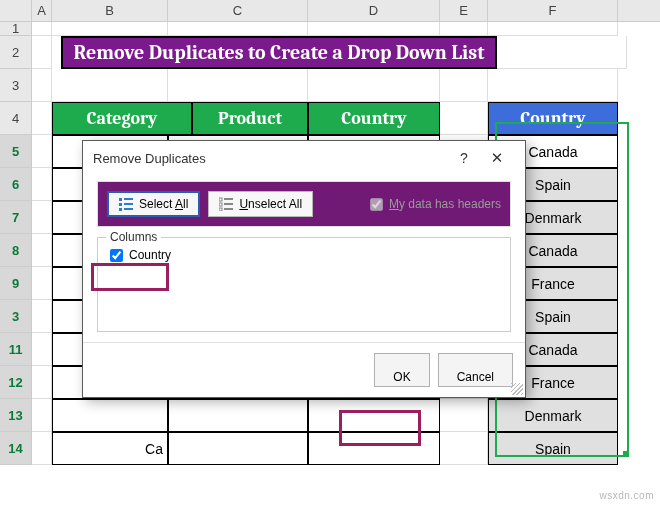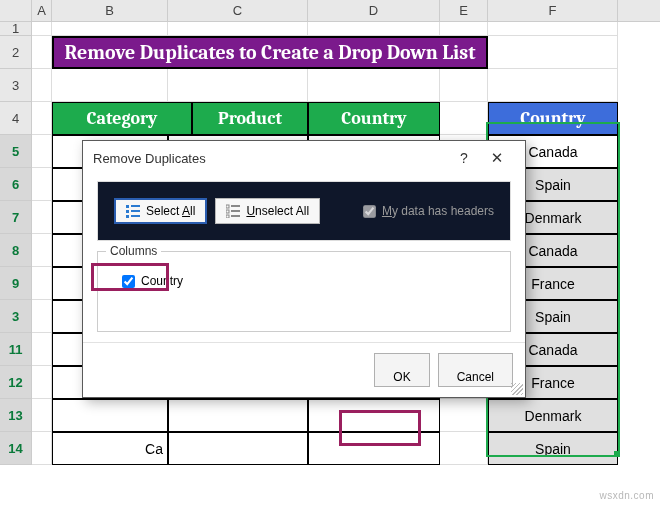--- a/index.html
+++ b/index.html
@@ -23,21 +23,21 @@
     .row-h.r1 { height: 14px; line-height: 14px; }
     .row-h.sel { background: #d8d8d8; color: #0a7a3a; font-weight: 600; }
     
     
     .sheet { position: relative; }
     .row { display: flex; height: 33px; }
     .row.r1 { height: 14px; }
     .cell { border-right: 1px solid #ddd; border-bottom: 1px solid #ddd; display: flex; align-items: center; justify-content: center; padding: 0 4px; overflow: hidden; white-space: nowrap; }
     
     
-    .banner { background: #7B1A8C; color: #fff; font-family: Cambria, Georgia, serif; font-weight: bold; font-size: 20px; display: flex; align-items: center; justify-content: center; border: 2px solid #000; }
+    .banner { background: #7B1A8C; color: #fff; font-family: Cambria, Georgia, serif; font-weight: bold; font-size: 20px; display: flex; align-items: center; justify-content: center; border: 2px solid #000; margin-left: 9px; }
     .banner-wrap { width: 436px; }
     
     
     .th-green { background: #1DAB4D; color: #fff; font-family: Cambria, Georgia, serif; font-weight: bold; font-size: 18px; border: 1.5px solid #000; }
     .th-blue { background: #3D6DDB; color: #fff; font-family: Cambria, Georgia, serif; font-weight: bold; font-size: 18px; border: 1.5px solid #000; }
     
     
     .td { background: #fff; border: 1px solid #000; font-size: 14px; }
     .td-f { background: #e0e0e0; border: 1px solid #000; font-size: 14px; }
     
@@ -46,29 +46,29 @@
     .fill-handle { position: absolute; right: -2px; bottom: -2px; width: 6px; height: 6px; background: #1DAB4D; }
     
     
     .dialog { position: absolute; left: 82px; top: 140px; width: 444px; height: 258px; background: #fff; border: 1px solid #5a5a5a; box-shadow: 4px 4px 12px rgba(0,0,0,0.3); display: flex; flex-direction: column; }
     .dlg-title { height: 34px; display: flex; align-items: center; padding: 0 10px; font-size: 13px; color: #333; }
     .dlg-title .spacer { flex: 1; }
     .dlg-title .help { width: 30px; text-align: center; font-size: 14px; cursor: default; }
     .dlg-title .close { width: 36px; text-align: center; font-size: 15px; cursor: pointer; }
     .dlg-body { padding: 6px 14px 10px; flex: 1; display: flex; flex-direction: column; }
     .dlg-msg { font-size: 12px; color: #333; line-height: 1.4; margin-bottom: 10px; }
-    .dlg-toolbar { display: flex; align-items: center; gap: 8px; background: #0f172a; border: 1px solid #ddd; padding: 16px; margin-bottom: 10px; }
+    .dlg-toolbar { display: flex; align-items: center; gap: 8px; background: #701a75; border: 1px solid #ddd; padding: 9px; margin-bottom: 10px; }
     .tbtn { display: inline-flex; align-items: center; gap: 6px; height: 26px; padding: 0 10px; border: 1px solid #b8b8b8; background: #f7f7f7; font-size: 12px; cursor: pointer; }
     .tbtn.sel { border: 2px solid #2a5db0; }
     .tbtn .ic { width: 14px; height: 14px; display: inline-flex; align-items: center; justify-content: center; }
     .chk-headers { display: inline-flex; align-items: center; gap: 6px; margin-left: auto; font-size: 12px; color: #9a9a9a; }
     .chk-headers input { accent-color: #888; }
     .chk-headers .u { text-decoration: underline; }
     
-    .fieldset { border: 1px solid #ccc; padding: 20px; flex: 1; position: relative; }
+    .fieldset { border: 1px solid #ccc; padding: 8px; flex: 1; position: relative; }
     .fieldset .legend { position: absolute; top: -8px; left: 8px; background: #fff; padding: 0 4px; font-size: 12px; color: #333; }
     .col-list { height: 100%; }
     .col-item { display: inline-flex; align-items: center; gap: 6px; font-size: 12px; padding: 2px 4px; }
     .hl { position: absolute; outline: 3px solid #9a1f5e; pointer-events: none; }
     .hl-country { left: 94px; top: 266px; width: 72px; height: 22px; }
     .hl-ok { left: 342px; top: 413px; width: 76px; height: 30px; }
     
     .dlg-footer { display: flex; justify-content: flex-end; gap: 8px; padding: 10px 12px; border-top: 1px solid #e2e2e2; }
     .btn { height: 24px; padding: 16px 18px; border: 1px solid #b0b0b0; background: #f4f4f4; font-size: 12px; cursor: pointer; }
     .resize-grip { position: absolute; right: 2px; bottom: 2px; width: 12px; height: 12px; background: repeating-linear-gradient(135deg, #bbb 0 1px, transparent 1px 3px); }

